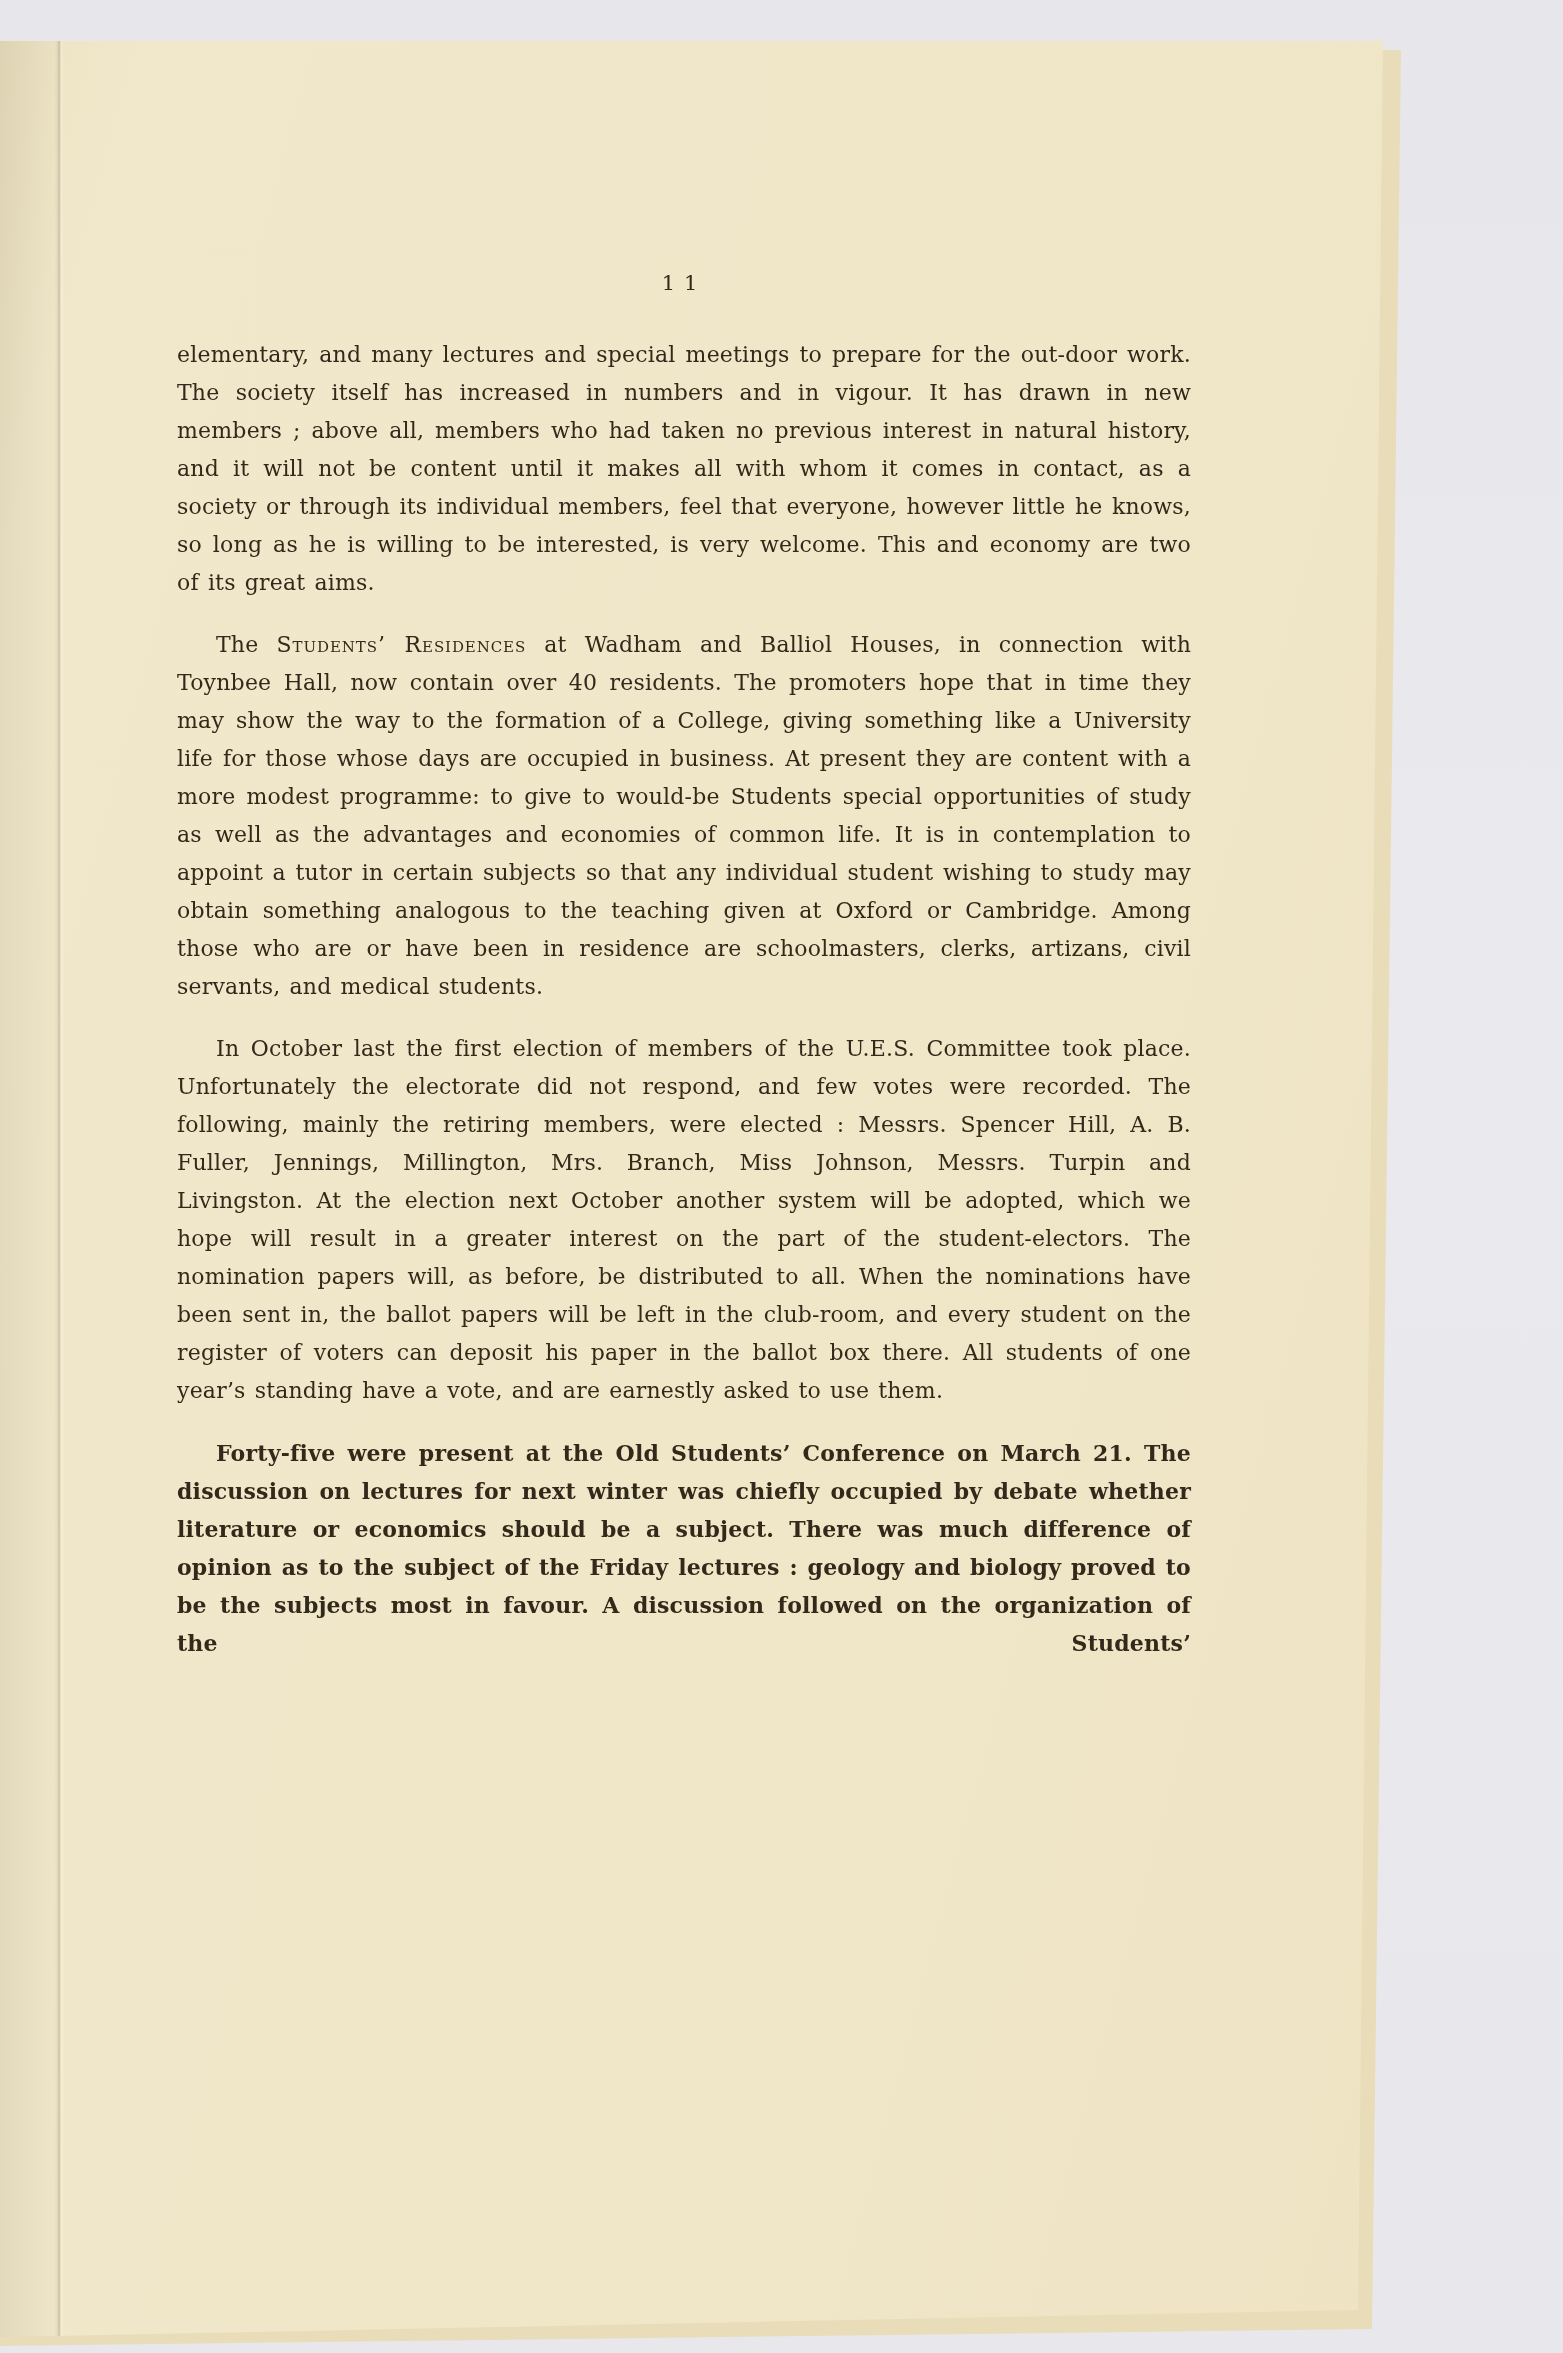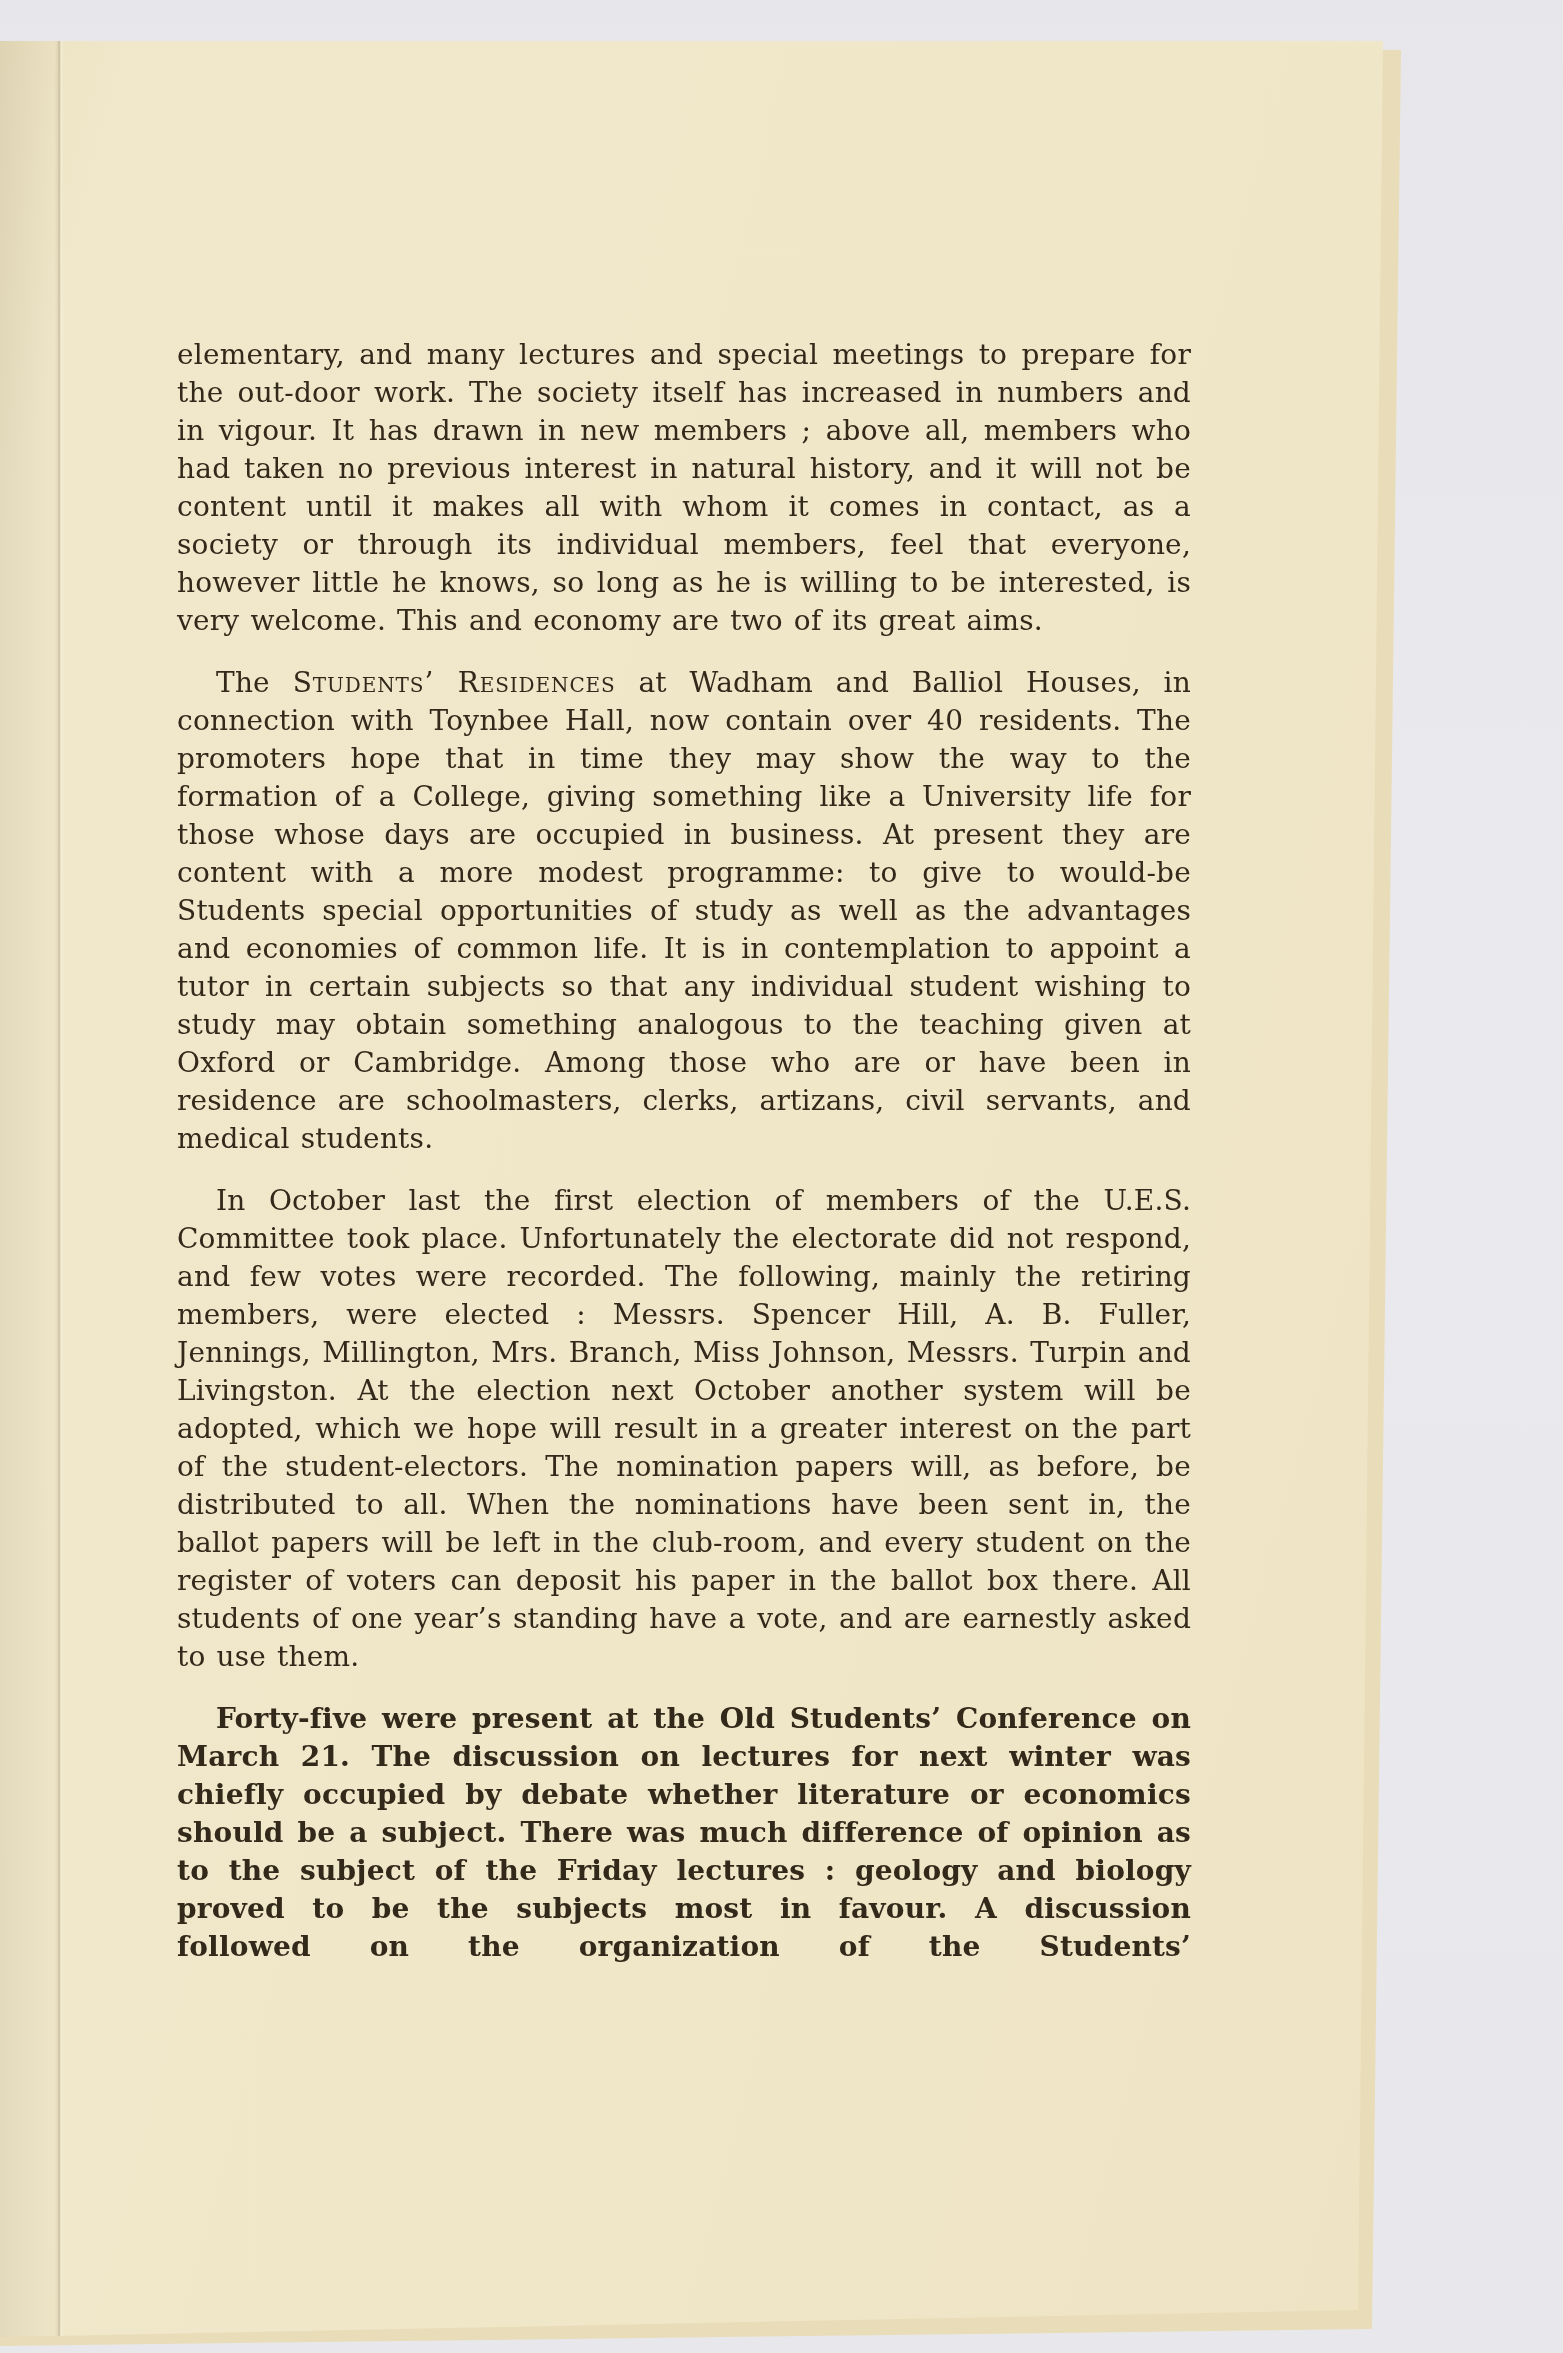--- a/index.html
+++ b/index.html
@@ -49,39 +49,40 @@
   .page-number{
     position:absolute;left:177px;top:230px;width:1014px;
     text-align:center;
     font-size:21px;line-height:25px;
     letter-spacing:8.8px;
     color:var(--ink);
   }
   .text-column{
     position:absolute;left:177px;top:295px;width:1014px;
     color:var(--ink);
-    font-size:28px;line-height:38px;
+    font-size:22px;line-height:38px;
     text-align:justify;
     text-justify:inter-word;
     word-spacing:1.9px;
     letter-spacing:0.2px;
   }
   .para + .para{margin-top:24px;}
   .para.indent{text-indent:39px;}
   .para.justify-last{text-align-last:justify;font-weight:bold;}
   .smallcaps{font-variant:small-caps;letter-spacing:0.9px;}
 </style>
 </head>
 <body>
 
 <div class="backdrop">
   <div class="sheet-under"></div>
   <div class="page">
     <div class="gutter-shade"></div>
     <div class="crease"></div>
+    <div class="page-number">11</div>
     <div class="text-column">
         <p class="para"><span>elementary, and many lectures and special meetings to prepare for the out-door work.  The society itself has increased in numbers and in vigour.  It has drawn in new members ; above all, members who had taken no previous interest in natural history, and it will not be content until it makes all with whom it comes in contact, as a society or through its individual members, feel that everyone, however little he knows, so long as he is willing to be interested, is very welcome.  This and economy are two of its great aims.</span></p>
         <p class="para indent"><span>The </span><span class="smallcaps">Students’ Residences</span><span> at Wadham and Balliol Houses, in connection with Toynbee Hall, now contain over 40 residents.  The promoters hope that in time they may show the way to the formation of a College, giving something like a University life for those whose days are occupied in business.  At present they are content with a more modest programme: to give to would-be Students special opportunities of study as well as the advantages and economies of common life.  It is in contemplation to appoint a tutor in certain subjects so that any individual student wishing to study may obtain something analogous to the teaching given at Oxford or Cambridge.  Among those who are or have been in residence are schoolmasters, clerks, artizans, civil servants, and medical students.</span></p>
         <p class="para indent"><span>In October last the first election of members of the U.E.S. Committee took place.  Unfortunately the electorate did not respond, and few votes were recorded.  The following, mainly the retiring members, were elected :  Messrs. Spencer Hill, A. B. Fuller, Jennings, Millington, Mrs. Branch, Miss Johnson, Messrs. Turpin and Livingston.  At the election next October another system will be adopted, which we hope will result in a greater interest on the part of the student-electors.  The nomination papers will, as before, be distributed to all.  When the nominations have been sent in, the ballot papers will be left in the club-room, and every student on the register of voters can deposit his paper in the ballot box there.  All students of one year’s standing have a vote, and are earnestly asked to use them.</span></p>
         <p class="para indent justify-last"><span>Forty-five were present at the Old Students’ Conference on March 21.  The discussion on lectures for next winter was chiefly occupied by debate whether literature or economics should be a subject.  There was much difference of opinion as to the subject of the Friday lectures : geology and biology proved to be the subjects most in favour.  A discussion followed on the organization of the Students’</span></p>
       </div>
   </div>
 </div>
 
 

